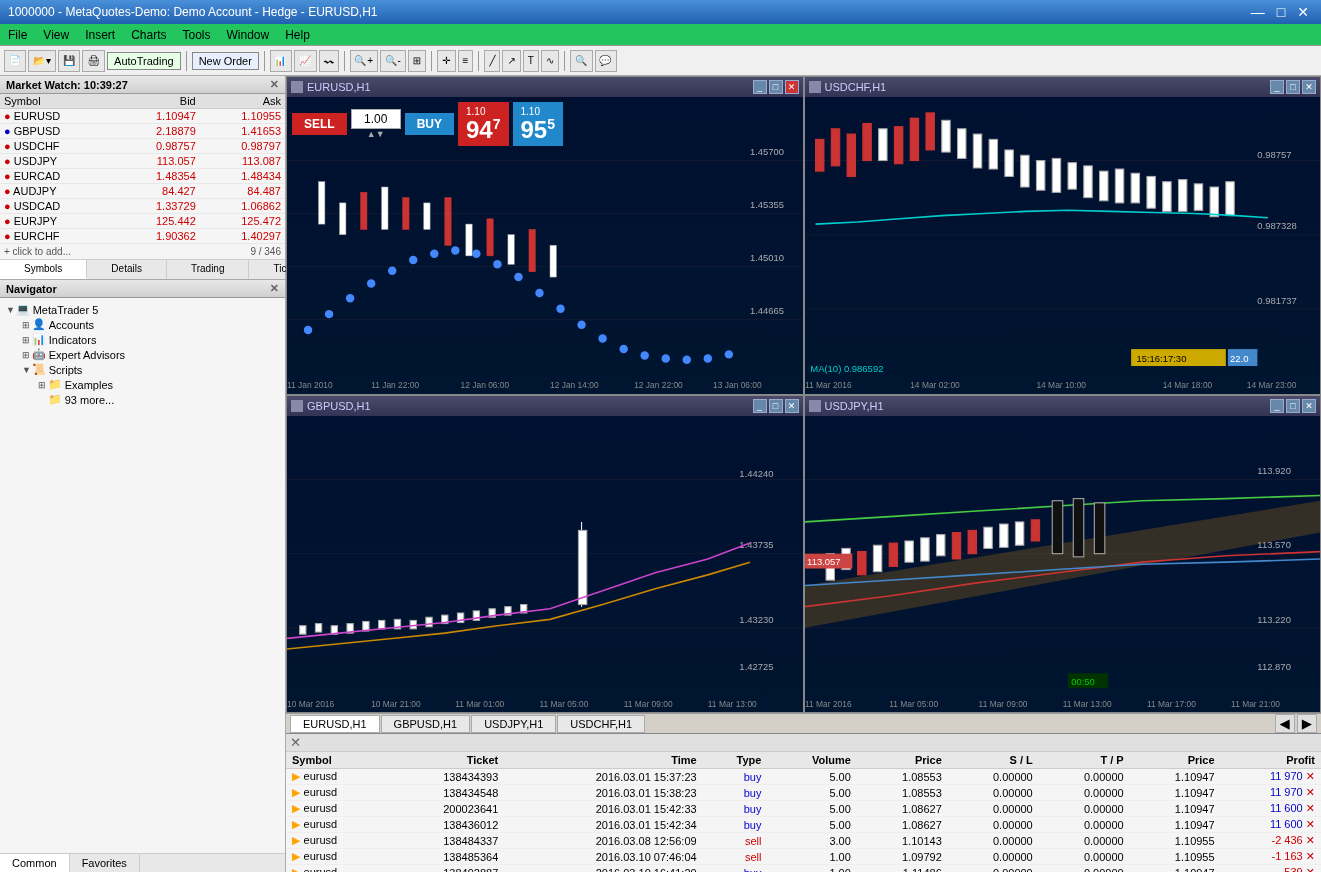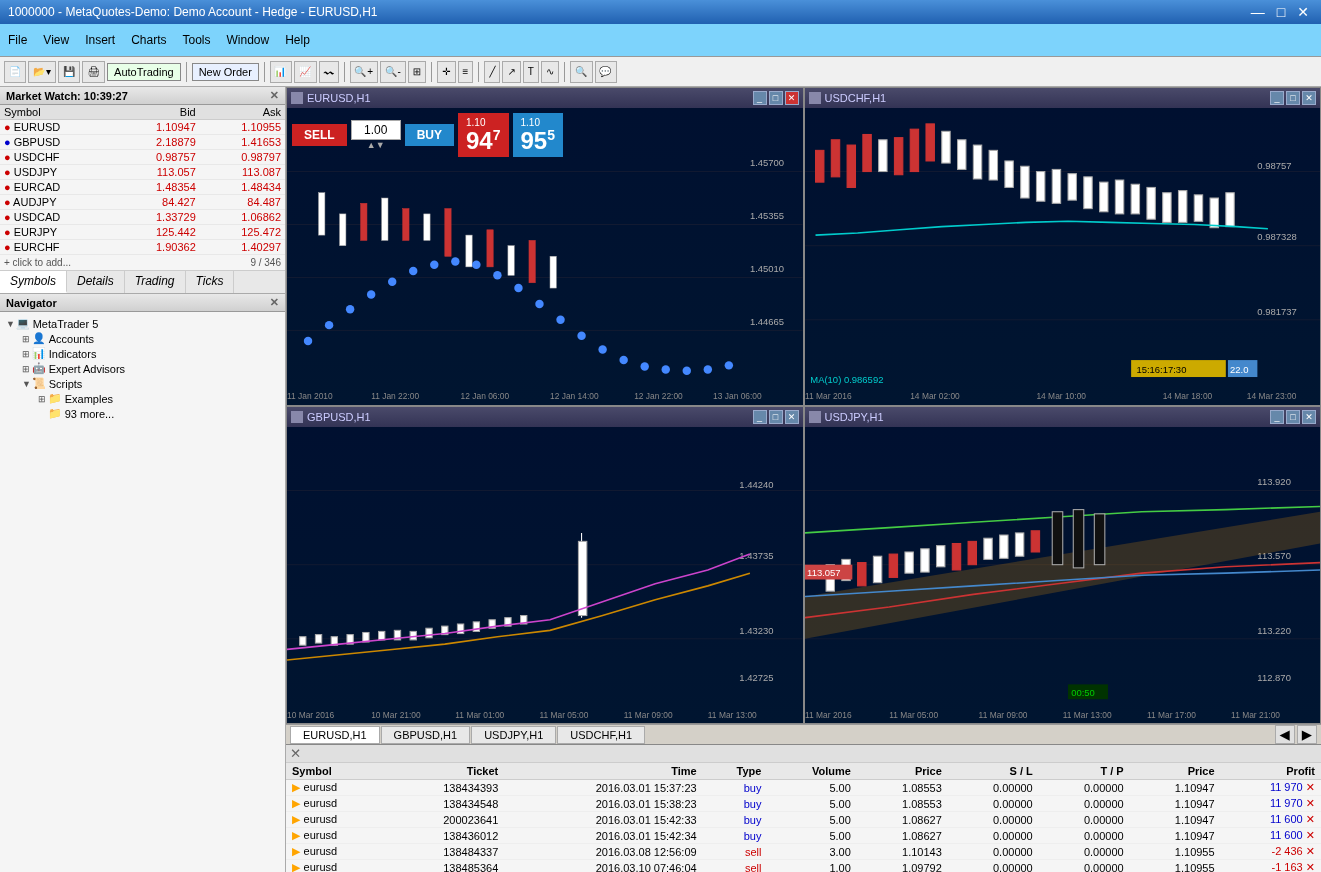--- a/index.html
+++ b/index.html
@@ -4,21 +4,21 @@
   <style>
     * { margin: 0; padding: 0; box-sizing: border-box; }
     body { font-family: 'Segoe UI', Tahoma, Arial, sans-serif; font-size: 11px; background: #d4d0c8; overflow: hidden; width: 1321px; height: 872px; }
     
     
     .title-bar { background: linear-gradient(to bottom, #4a90d9, #2060b0); color: white; height: 24px; display: flex; align-items: center; justify-content: space-between; padding: 0 8px; font-size: 12px; }
     .title-bar-controls { display: flex; gap: 4px; }
     .title-btn { background: none; border: none; color: white; cursor: pointer; font-size: 14px; padding: 0 4px; }
     
     
-    .menu-bar { background: #7dd3fc; height: 33px; display: flex; align-items: center; border-bottom: 1px solid #999; }
+    .menu-bar { background: #22c55e; height: 22px; display: flex; align-items: center; border-bottom: 1px solid #999; }
     .menu-item { padding: 2px 8px; cursor: pointer; font-size: 12px; }
     
     
     .toolbar { background: #f0f0f0; height: 30px; display: flex; align-items: center; padding: 0 4px; border-bottom: 1px solid #aaa; gap: 2px; }
     .toolbar-btn { background: #e8e8e8; border: 1px solid #aaa; padding: 2px 4px; cursor: pointer; font-size: 10px; height: 22px; display: flex; align-items: center; }
     .toolbar-sep { width: 1px; height: 20px; background: #999; margin: 0 3px; }
     .autotrading-btn { background: #e8ffe8; border: 1px solid #888; padding: 2px 6px; cursor: pointer; font-size: 11px; }
     .new-order-btn { background: #e8f0ff; border: 1px solid #888; padding: 2px 6px; cursor: pointer; font-size: 11px; }
     
     
@@ -30,21 +30,21 @@
     .panel-close { cursor: pointer; color: #666; }
     
     .mw-table { width: 100%; border-collapse: collapse; }
     .mw-table th { background: #e0e0e0; text-align: right; padding: 1px 4px; border-bottom: 1px solid #ccc; font-weight: normal; }
     .mw-table th:first-child { text-align: left; }
     .mw-table td { padding: 1px 4px; text-align: right; border-bottom: 1px solid #e8e8e8; }
     .mw-table td:first-child { text-align: left; }
     
     
     .mw-tabs { display: flex; background: #e8e8e8; border-top: 1px solid #ccc; }
-    .mw-tab { padding: 3px 10px; cursor: pointer; font-size: 12px; border-right: 1px solid #ccc; font-style: italic; }
+    .mw-tab { padding: 3px 24px; cursor: pointer; font-size: 10px; border-right: 1px solid #ccc; }
     .mw-tab.active { background: white; border-bottom: 2px solid white; }
     
     
     .navigator { flex: 1; overflow: hidden; display: flex; flex-direction: column; }
     .nav-tree { padding: 4px; overflow-y: auto; flex: 1; }
     .tree-item { display: flex; align-items: center; padding: 1px 2px; cursor: pointer; }
     .tree-label { font-size: 11px; }
     .tree-children { padding-left: 16px; }
     .expand-icon { width: 10px; font-size: 9px; color: #555; }
     
@@ -261,20 +261,24 @@
                 <span style="margin-right:3px;">📁</span>
                 <span class="tree-label">Examples</span>
               </div>
               <div class="tree-item">
                 <span class="expand-icon"></span>
                 <span style="margin-right:3px;">📁</span>
                 <span class="tree-label">93 more...</span>
               </div>
             </div>
           </div>
+        </div>
+        <div class="nav-tabs">
+          <div class="nav-tab active">Common</div>
+          <div class="nav-tab">Favorites</div>
         </div>
       </div>
     </div>
 
     <div style="flex:1; display:flex; flex-direction:column; overflow:hidden;">
 
       <div class="charts-grid">
 
         <div class="chart-window">
           <div class="chart-titlebar">

